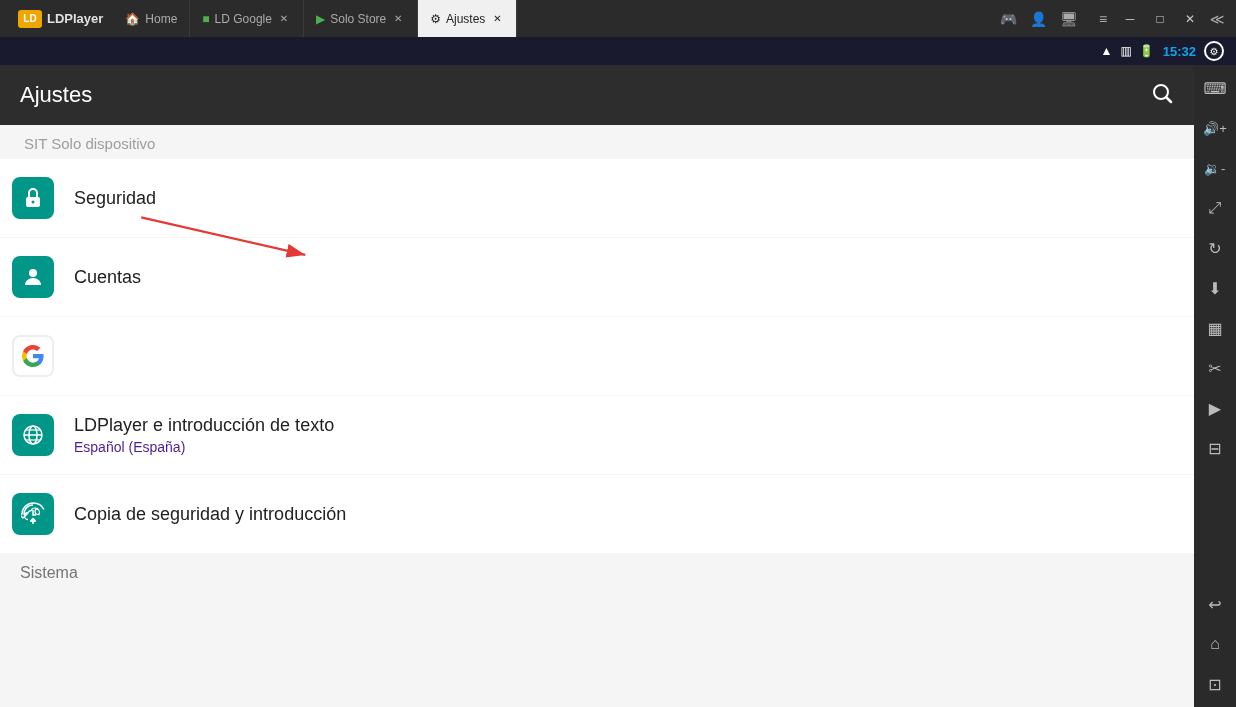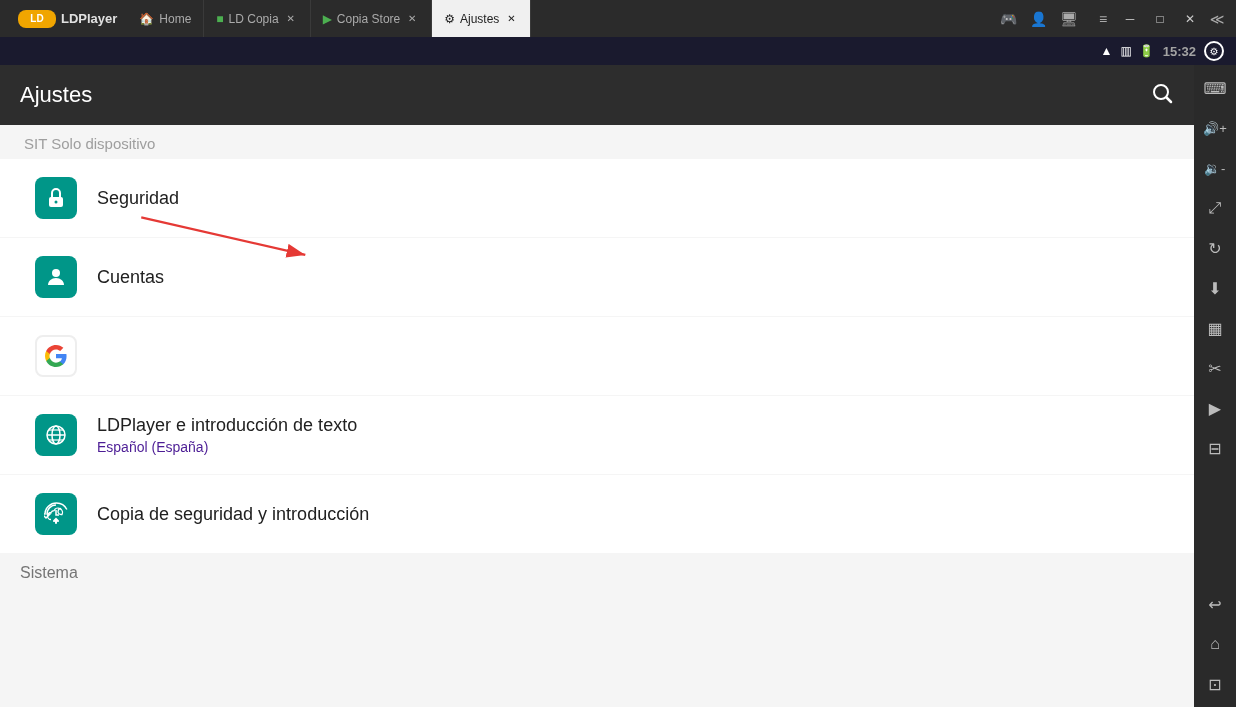--- a/index.html
+++ b/index.html
@@ -23,23 +23,23 @@
     .app-logo {
       display: flex;
       align-items: center;
       gap: 5px;
       padding: 0 10px;
       color: #e0e0e0;
       font-size: 13px;
       font-weight: 600;
     }
     .app-logo-icon {
-      width: 38px; height: 18px;
+      width: 24px; height: 18px;
       background: #f0a500;
-      border-radius: 8px;
+      border-radius: 3px;
       display: flex; align-items: center; justify-content: center;
       font-size: 10px; color: white; font-weight: bold;
     }
     .tab {
       height: 37px;
       display: flex;
       align-items: center;
       gap: 5px;
       padding: 0 12px;
       font-size: 12px;
@@ -96,21 +96,21 @@
       align-items: center;
       justify-content: flex-end;
       padding: 0 12px;
       gap: 8px;
     }
     .status-icon {
       color: #fff;
       font-size: 12px;
     }
     .status-time {
-      color: #a3a3a3;
+      color: #0ea5e9;
       font-size: 13px;
       font-weight: 600;
     }
     .status-settings-icon {
       width: 20px; height: 20px;
       border: 2px solid #fff;
       border-radius: 50%;
       display: flex; align-items: center; justify-content: center;
       font-size: 10px; color: #fff;
     }
@@ -153,21 +153,21 @@
     
     .settings-list {
       flex: 1;
       background: #f5f5f5;
       overflow-y: auto;
     }
 
     .settings-item {
       display: flex;
       align-items: center;
-      padding: 18px 35px;
+      padding: 18px 12px;
       background: #fff;
       margin-bottom: 1px;
       cursor: pointer;
       min-height: 72px;
     }
 
     .settings-item-icon {
       width: 42px; height: 42px;
       border-radius: 8px;
       display: flex; align-items: center; justify-content: center;
@@ -253,26 +253,26 @@
       <div class="app-logo-icon">LD</div>
       <span>LDPlayer</span>
     </div>
 
     <div class="tab">
       <span>🏠</span>
       <span>Home</span>
     </div>
     <div class="tab">
       <span style="color:#4CAF50; font-size:12px;">■</span>
-      <span>LD Copia</span>
+      <span>LD Google</span>
       <span class="tab-close">✕</span>
     </div>
     <div class="tab">
       <span style="color:#4CAF50; font-size:12px;">▶</span>
-      <span>Copia Store</span>
+      <span>Solo Store</span>
       <span class="tab-close">✕</span>
     </div>
     <div class="tab active">
       <span style="font-size:12px;">⚙</span>
       <span>Ajustes</span>
       <span class="tab-close">✕</span>
     </div>
   </div>
 
   <div class="title-bar-right">

